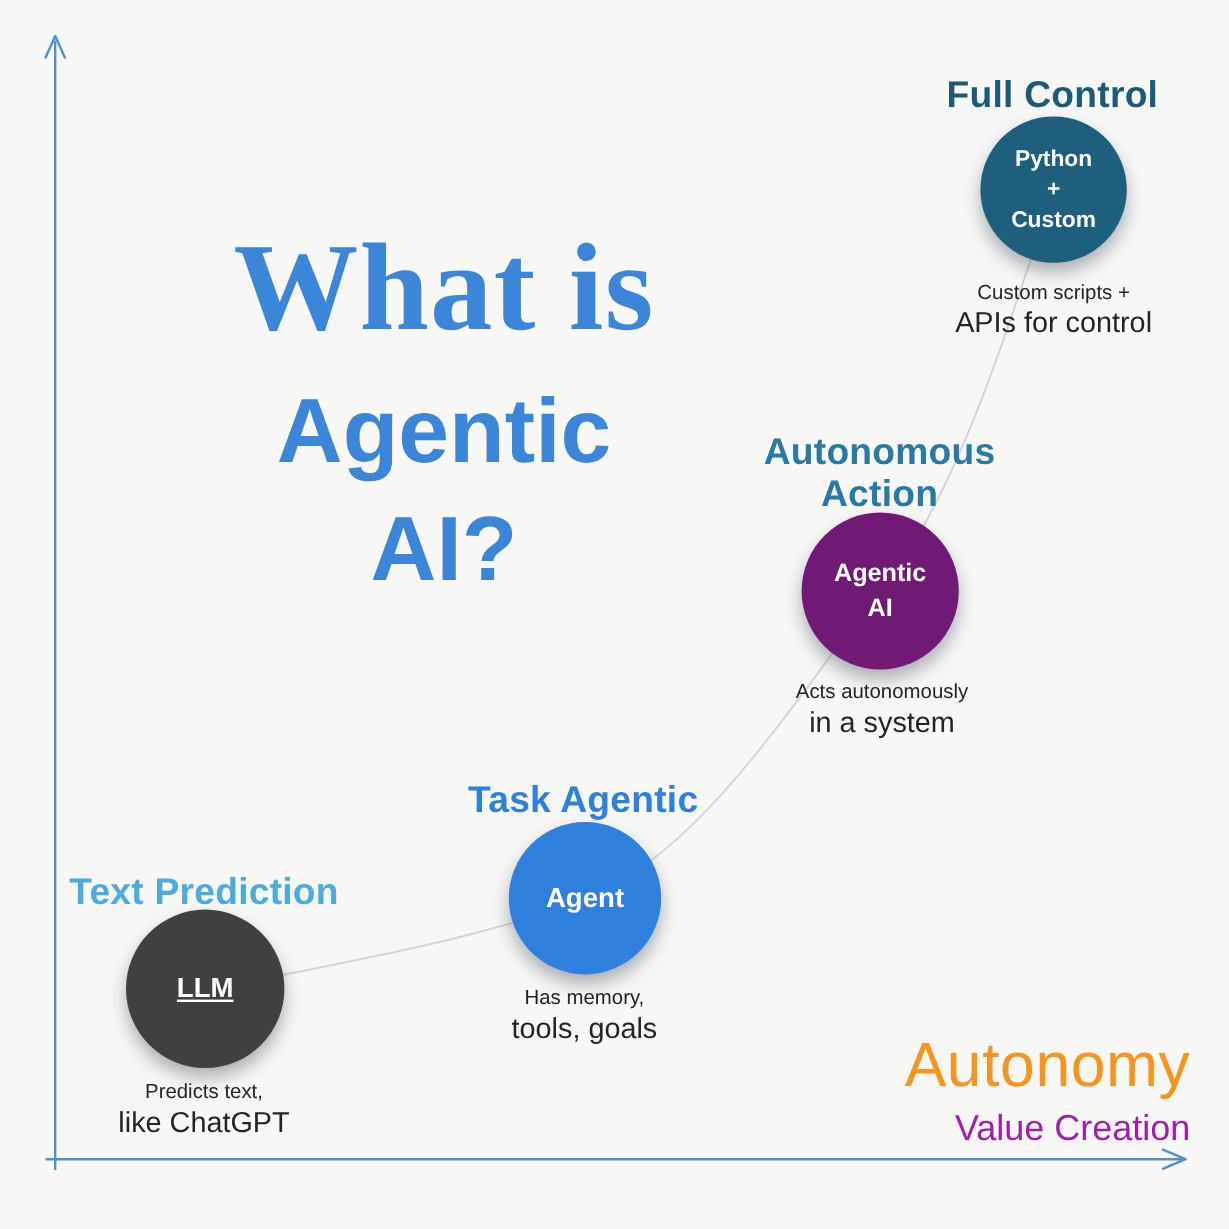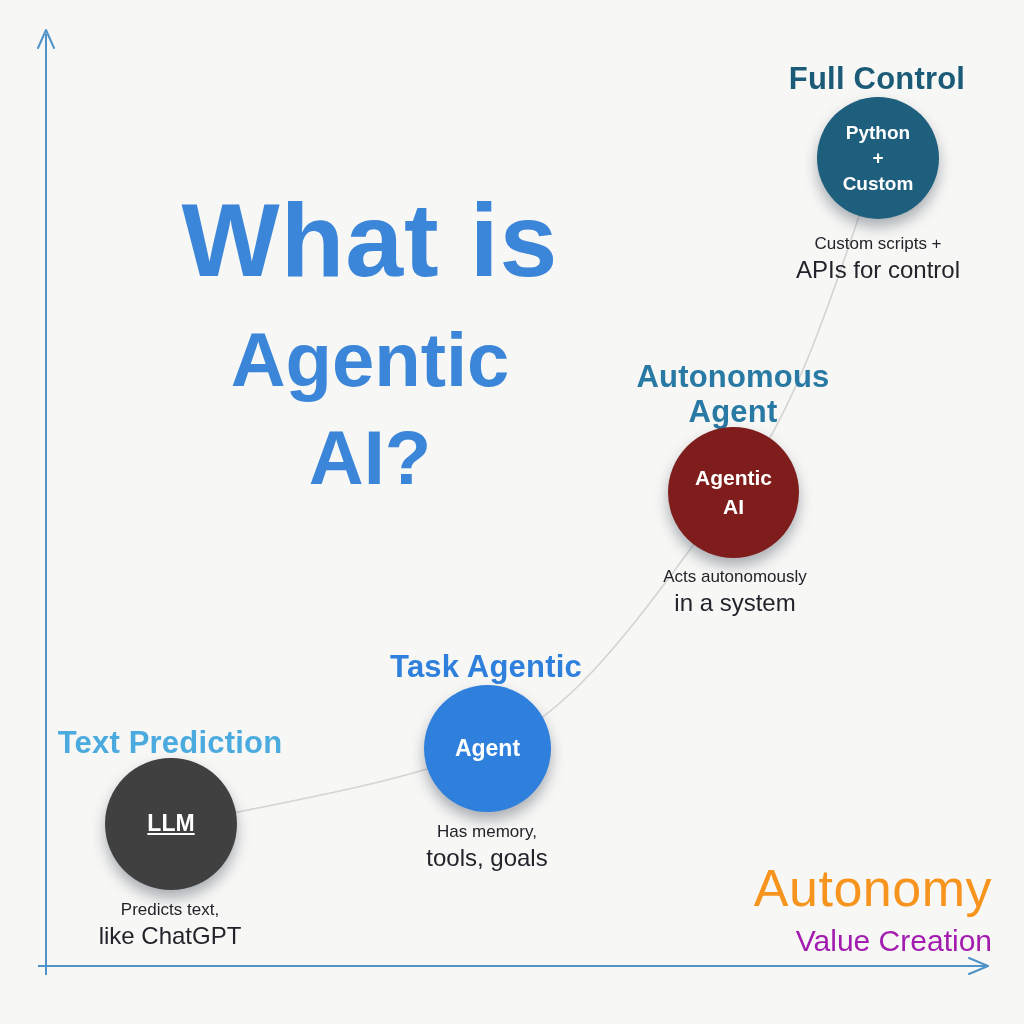--- a/index.html
+++ b/index.html
@@ -6,21 +6,21 @@
   body{font-family:"Liberation Sans", sans-serif; background:#e9e9e7;}
   .canvas{
     position:relative; width:1024px; height:1024px; margin:0 auto;
     background:#f7f7f5; overflow:hidden;
   }
   .abs{position:absolute;}
   svg.layer{position:absolute; left:0; top:0; width:1024px; height:1024px; pointer-events:none;}
 
   
   .title{left:90px; top:188px; width:560px; text-align:center; color:#3B86D8;}
-  .title .t1{font-size:104px; font-weight:800; line-height:1.0; letter-spacing:1px;}
+  .title .t1{font-size:104px; font-weight:800; line-height:1.0; letter-spacing:1px;font-family:Liberation Serif, serif;}
   .title .t2{font-size:76px; font-weight:800; line-height:1.0; margin-top:30px;}
   .title .t3{font-size:76px; font-weight:800; line-height:1.0; margin-top:22px;}
 
   
   .y-label{left:64px; top:22px; line-height:1.0;}
   .y-label .primary{font-size:48px; font-weight:500; color:#F7941E; letter-spacing:.5px;}
   .y-label .secondary{font-size:30px; font-weight:500; color:#3B86D8; margin-top:12px;}
   .x-label{right:32px; top:862px; text-align:right; line-height:1.0;}
   .x-label .primary{font-size:52px; font-weight:500; color:#F7941E; letter-spacing:.5px;}
   .x-label .secondary{font-size:30px; font-weight:500; color:#a21caf; margin-top:12px;text-align:right;}
@@ -93,22 +93,22 @@
     <div class="abs circle s1-circle" style="background: rgb(47, 128, 221);">
       <span class="circle-label">Agent</span>
     </div>
     <div class="abs caption s1-caption">
       <div class="small">Has memory,</div>
       <div class="large">tools, goals</div>
     </div>
   </div>
 
   <div>
-    <div class="abs stage-heading s2-heading" style="color: rgb(40, 121, 164);">Autonomous Agent</div>
-    <div class="abs circle s2-circle" style="background: #7f1d1d;">
+    <div class="abs stage-heading s2-heading" style="color: rgb(40, 121, 164);">Autonomous Action</div>
+    <div class="abs circle s2-circle" style="background: #701a75;">
       <span class="circle-label">Agentic AI</span>
     </div>
     <div class="abs caption s2-caption">
       <div class="small">Acts autonomously</div>
       <div class="large">in a system</div>
     </div>
   </div>
 
   <div>
     <div class="abs stage-heading s3-heading" style="color: rgb(27, 91, 120);">Full Control</div>

